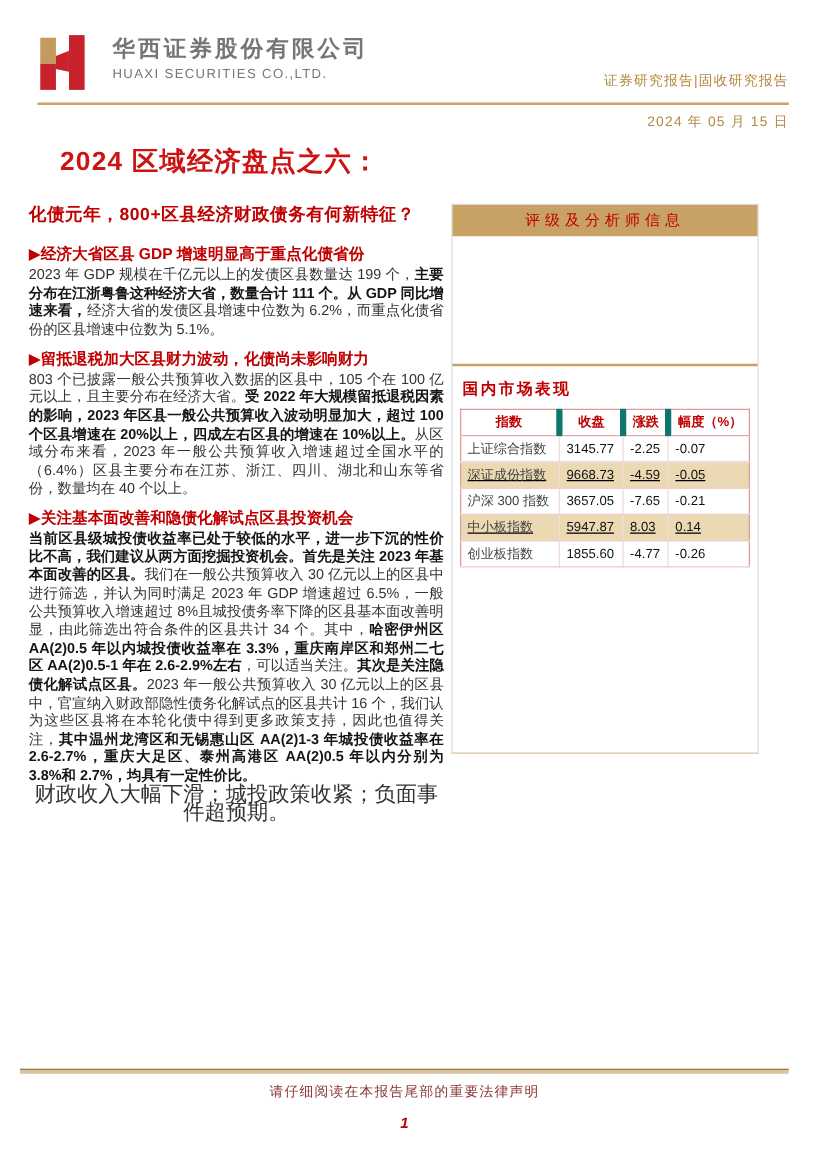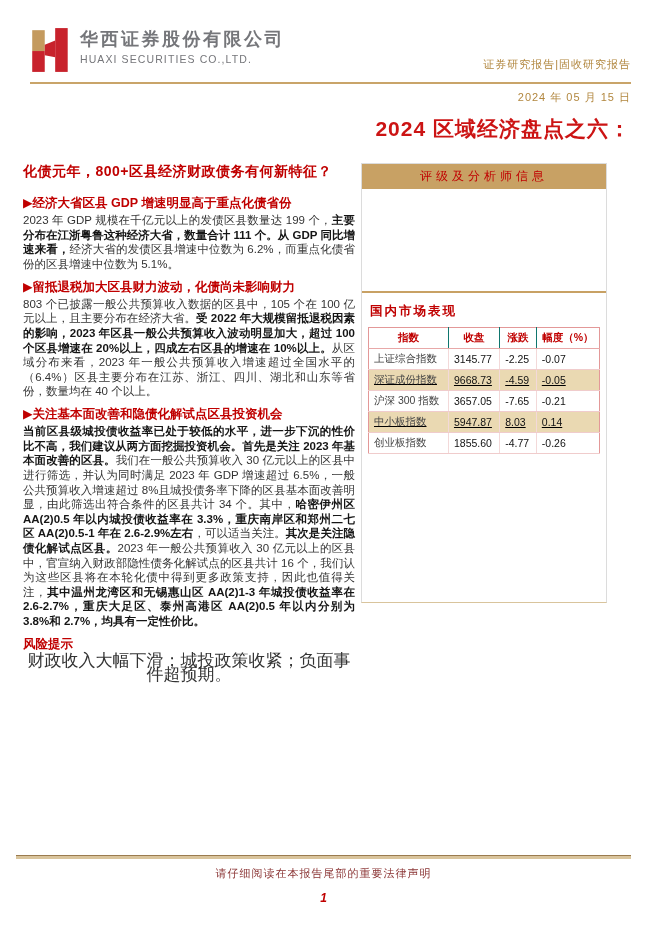--- a/index.html
+++ b/index.html
@@ -2,50 +2,50 @@
 <html lang="zh"><head>
 <meta charset="utf-8">
 <style>
   html,body{margin:0;padding:0;background:#fff;}
   .page{
     position:relative;width:661px;height:935px;background:#fff;overflow:hidden;
     font-family:"Liberation Sans","DejaVu Sans",sans-serif;
   }
   
   .header{margin:26px 30px 0 30px;display:flex;justify-content:space-between;align-items:flex-end;}
-  .brand{display:flex;align-items:flex-start;gap:8px;}
+  .brand{display:flex;align-items:flex-start;gap:18px;}
   .logo{width:42px;height:48px;flex:0 0 auto;}
   .brand-text{display:flex;flex-direction:column;justify-content:center;padding-top:2px;}
   .company-cn{font-size:18px;font-weight:bold;color:#75767a;letter-spacing:2.5px;line-height:1.25;}
   .company-en{font-size:10.5px;color:#75767a;letter-spacing:1.1px;margin-top:2px;}
   .report-type{font-size:11px;color:#b2873f;letter-spacing:1px;padding-bottom:2px;}
   .gold-rule{height:2px;background:#c9a469;margin:8px 30px 0 30px;}
   .date-row{margin:6px 30px 0 30px;text-align:right;font-size:11px;color:#b2873f;letter-spacing:1px;}
   
-  .doc-title{margin:10px 30px 0 48px;font-size:21px;font-weight:bold;color:#cc1414;letter-spacing:1px;text-align:right;}
+  .doc-title{margin:10px 30px 0 48px;font-size:21px;font-weight:bold;color:#cc1414;letter-spacing:1px;}
   
   .main{display:flex;margin:20px 29px 0 23px;align-items:flex-start;}
   .left-col{width:332px;flex:0 0 auto;}
   .subtitle{font-size:14px;font-weight:bold;color:#c00000;letter-spacing:0.5px;margin:0 0 14px 0;}
   .section{margin:0;}
   .sec-heading{font-size:12.5px;font-weight:bold;color:#c00000;margin:7px 0 2px 0;line-height:1.3;}
   .sec-body{font-size:11.5px;line-height:14.6px;color:#333;text-align:justify;margin:0;}
   .sec-body .b{font-weight:bold;color:#151515;}
   .risk-body{font-size:17px;line-height:14.6px;color:#333;margin:0;text-align:center;}
   
   .right-col{width:246px;flex:0 0 auto;margin-left:6px;}
   .sidebar-panel{border:1px solid #dcdcdc;border-bottom:1px solid #d9c49c;}
   .panel-header{background:#c8a164;color:#c00000;font-weight:normal;font-size:12px;
     text-align:center;letter-spacing:4px;padding:4px 0;}
   .panel-empty{height:102px;border-bottom:2px solid #c8a164;}
   .market{padding:6px 6px 0 6px;}
   .market-title{color:#c00000;font-weight:bold;font-size:12.5px;letter-spacing:2px;margin:4px 0 7px 2px;}
   table.market-table{border-collapse:collapse;width:100%;border:1px solid #e39898;}
   .market-table th{color:#c00000;font-weight:bold;font-size:10.5px;text-align:center;
-    padding:3px 4px;border-bottom:1px solid #e8a8a8;border-right:1px solid #0f766e;}
+    padding:3px 4px;border-bottom:1px solid #e8a8a8;border-right:5px solid #0f766e;}
   .market-table td{font-size:10.5px;padding:3px 5px;border-bottom:1px solid #f0cccc;border-right:1px solid #f3d9d9;}
   .market-table th:last-child,.market-table td:last-child{border-right:none;}
   .market-table td.label{text-align:left;color:#444;}
   .market-table td.num{text-align:left;color:#111;}
   .market-table tr.alt{background:#ead9b2;text-decoration:underline;}
   .panel-bottom-spacer{height:148px;}
   
   .footer{position:absolute;left:16px;right:30px;top:855px;}
   .footer-rule{height:3px;border-top:1px solid #9a7b4f;background:#d9c49c;}
   .disclaimer{text-align:center;color:#8b3535;font-size:11px;margin-top:7px;letter-spacing:1px;}
@@ -89,21 +89,20 @@
           <div class="section">
             <div class="sec-heading">▶留抵退税加大区县财力波动，化债尚未影响财力</div>
             <p class="sec-body"><span>803 个已披露一般公共预算收入数据的区县中，105 个在 100 亿元以上，且主要分布在经济大省。</span><span class="b">受 2022 年大规模留抵退税因素的影响，2023 年区县一般公共预算收入波动明显加大，超过 100 个区县增速在 20%以上，四成左右区县的增速在 10%以上。</span><span>从区域分布来看，2023 年一般公共预算收入增速超过全国水平的（6.4%）区县主要分布在江苏、浙江、四川、湖北和山东等省份，数量均在 40 个以上。</span></p>
           </div>
           <div class="section">
             <div class="sec-heading">▶关注基本面改善和隐债化解试点区县投资机会</div>
             <p class="sec-body"><span class="b">当前区县级城投债收益率已处于较低的水平，进一步下沉的性价比不高，我们建议从两方面挖掘投资机会。首先是关注 2023 年基本面改善的区县。</span><span>我们在一般公共预算收入 30 亿元以上的区县中进行筛选，并认为同时满足 2023 年 GDP 增速超过 6.5%，一般公共预算收入增速超过 8%且城投债务率下降的区县基本面改善明显，由此筛选出符合条件的区县共计 34 个。其中，</span><span class="b">哈密伊州区 AA(2)0.5 年以内城投债收益率在 3.3%，重庆南岸区和郑州二七区 AA(2)0.5-1 年在 2.6-2.9%左右</span><span>，可以适当关注。</span><span class="b">其次是关注隐债化解试点区县。</span><span>2023 年一般公共预算收入 30 亿元以上的区县中，官宣纳入财政部隐性债务化解试点的区县共计 16 个，我们认为这些区县将在本轮化债中得到更多政策支持，因此也值得关注，</span><span class="b">其中温州龙湾区和无锡惠山区 AA(2)1-3 年城投债收益率在 2.6-2.7%，重庆大足区、泰州高港区 AA(2)0.5 年以内分别为 3.8%和 2.7%，均具有一定性价比。</span></p>
           </div>
         </div>
       <div class="section">
-        <div class="sec-heading">风险提示</div>
         <p class="risk-body">财政收入大幅下滑；城投政策收紧；负面事件超预期。</p>
       </div>
     </div>
 
     <div class="right-col">
       <div class="sidebar-panel">
         <div class="panel-header">评级及分析师信息</div>
         <div class="panel-empty"></div>
         <div class="market">
           <div class="market-title">国内市场表现</div>

